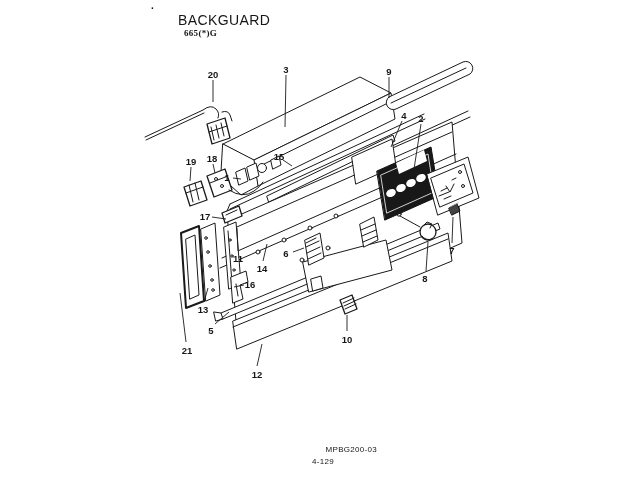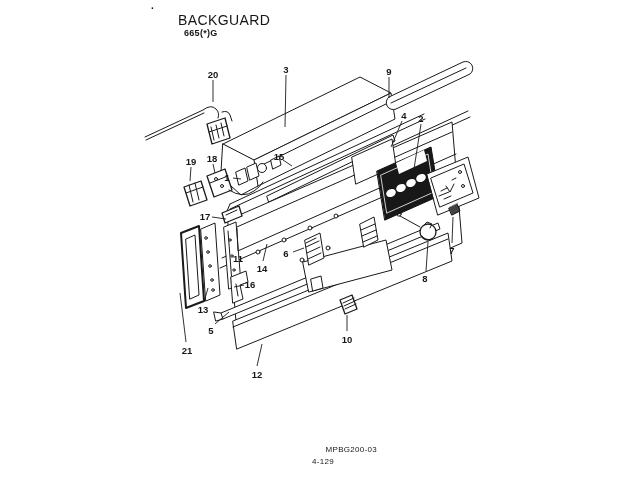--- a/index.html
+++ b/index.html
@@ -2,21 +2,21 @@
 <html><head>
 <meta charset="utf-8">
 <style>
   html,body{margin:0;padding:0;background:#fff;}
   .page{position:relative;width:640px;height:480px;background:#ffffff;overflow:hidden;
         font-family:"Liberation Sans",sans-serif;color:#111;}
   .stray-dot{position:absolute;left:151px;top:0px;font-size:10px;font-weight:bold;}
   .header-title{position:absolute;left:159px;top:12px;font-size:14px;font-weight:normal;
                 letter-spacing:.4px;color:#161616;margin-left:19px;}
   .header-model{position:absolute;left:184px;top:28px;font-size:9px;font-weight:bold;
-                letter-spacing:.3px;color:#161616;}
+                letter-spacing:.3px;color:#161616;font-family:Liberation Serif, serif;}
   .footer-code{position:absolute;left:277px;top:445px;width:100px;text-align:right;
                font-size:8px;letter-spacing:.3px;color:#161616;}
   .footer-page{position:absolute;left:277px;top:457px;width:92px;text-align:center;
                font-size:8px;letter-spacing:.3px;color:#161616;}
   svg.diagram{position:absolute;left:0;top:0;}
   #callouts text{font-family:"Liberation Sans",sans-serif;font-size:9.5px;font-weight:bold;
                  fill:#161616;text-anchor:middle;dominant-baseline:central;}
   #callouts line{stroke:#1a1a1a;stroke-width:0.9;}
 </style>
 </head>

